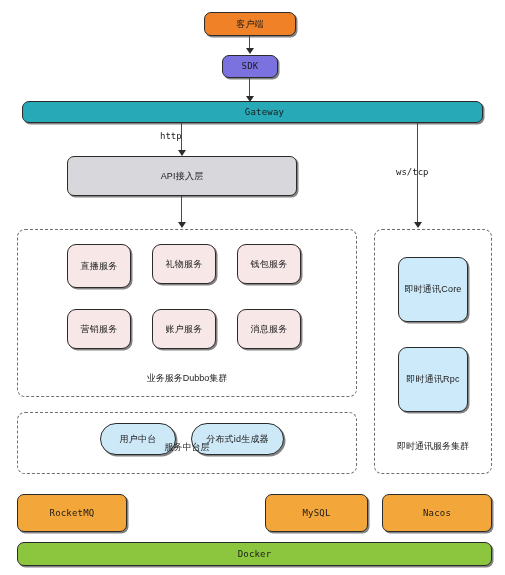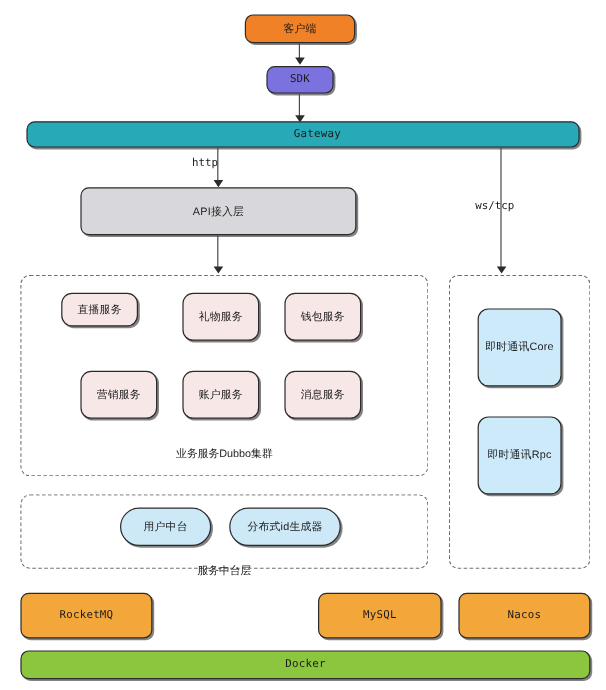--- a/index.html
+++ b/index.html
@@ -93,42 +93,43 @@
 
   <div class="vline" style="left:181px;top:196px;height:30px;"></div>
   <div class="arrowhead" style="left:177.5px;top:222px;"></div>
 
   <div class="vline" style="left:417px;top:123px;height:103px;"></div>
   <div class="arrowhead" style="left:413.5px;top:222px;"></div>
   <div class="edge-label" style="left:396px;top:167px;">ws/tcp</div>
 
   <div class="cluster" style="left:17px;top:229px;width:340px;height:168px;"></div>
 
-  <div class="node svc" style="left:51px;top:244px;width:64px;height:28px;">直播服务</div>
+  <div class="node svc" style="left:67px;top:244px;width:64px;height:44px;">直播服务</div>
   <div class="node svc" style="left:152px;top:244px;width:64px;height:40px;">礼物服务</div>
   <div class="node svc" style="left:237px;top:244px;width:64px;height:40px;">钱包服务</div>
 
   <div class="node svc" style="left:67px;top:309px;width:64px;height:40px;">营销服务</div>
   <div class="node svc" style="left:152px;top:309px;width:64px;height:40px;">账户服务</div>
   <div class="node svc" style="left:237px;top:309px;width:64px;height:40px;">消息服务</div>
 
   <div class="cluster-label" style="left:17px;top:372px;width:340px;">业务服务Dubbo集群</div>
 
   <div class="cluster" style="left:374px;top:229px;width:118px;height:245px;"></div>
 
   <div class="node im" style="left:398px;top:257px;width:70px;height:65px;">即时通讯Core</div>
   <div class="node im" style="left:398px;top:347px;width:70px;height:65px;">即时通讯Rpc</div>
 
+  <div class="cluster-label" style="left:374px;top:440px;width:118px;">即时通讯服务集群</div>
 
   <div class="cluster" style="left:17px;top:412px;width:340px;height:62px;"></div>
 
   <div class="node mid" style="left:100px;top:423px;width:76px;height:32px;">用户中台</div>
   <div class="node mid" style="left:191px;top:423px;width:93px;height:32px;">分布式id生成器</div>
 
-  <div class="cluster-label" style="left:17px;top:469px;width:340px;">服务中台层</div>
+  <div class="cluster-label" style="left:17px;top:441px;width:340px;">服务中台层</div>
 
   <div class="node infra mono" style="left:17px;top:494px;width:110px;height:38px;">RocketMQ</div>
   <div class="node infra mono" style="left:265px;top:494px;width:103px;height:38px;">MySQL</div>
   <div class="node infra mono" style="left:382px;top:494px;width:110px;height:38px;">Nacos</div>
 
   <div class="node docker mono" style="left:17px;top:542px;width:475px;height:24px;">Docker</div>
 
 </div>
 
 </body></html>

